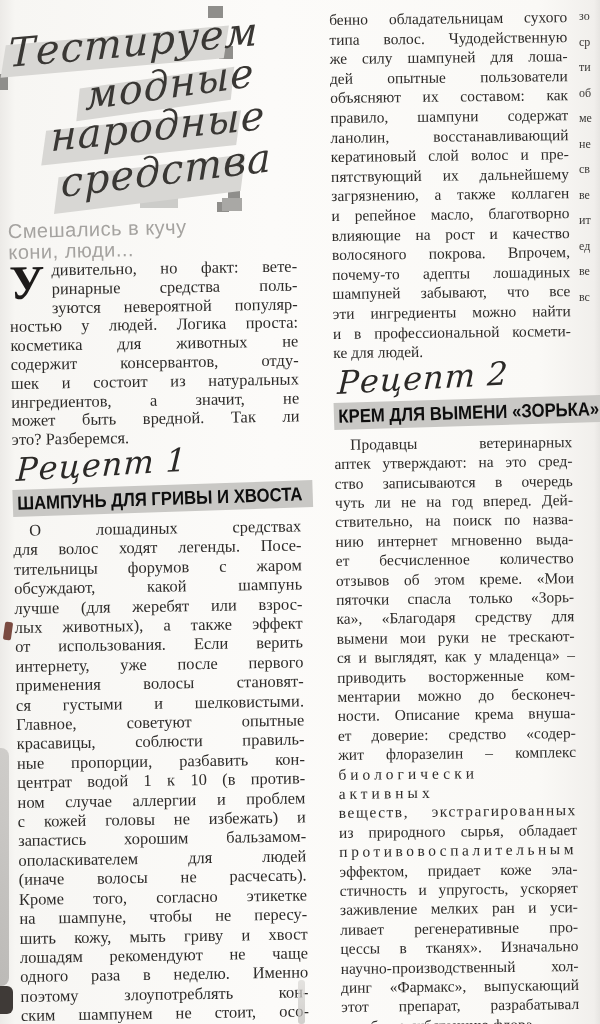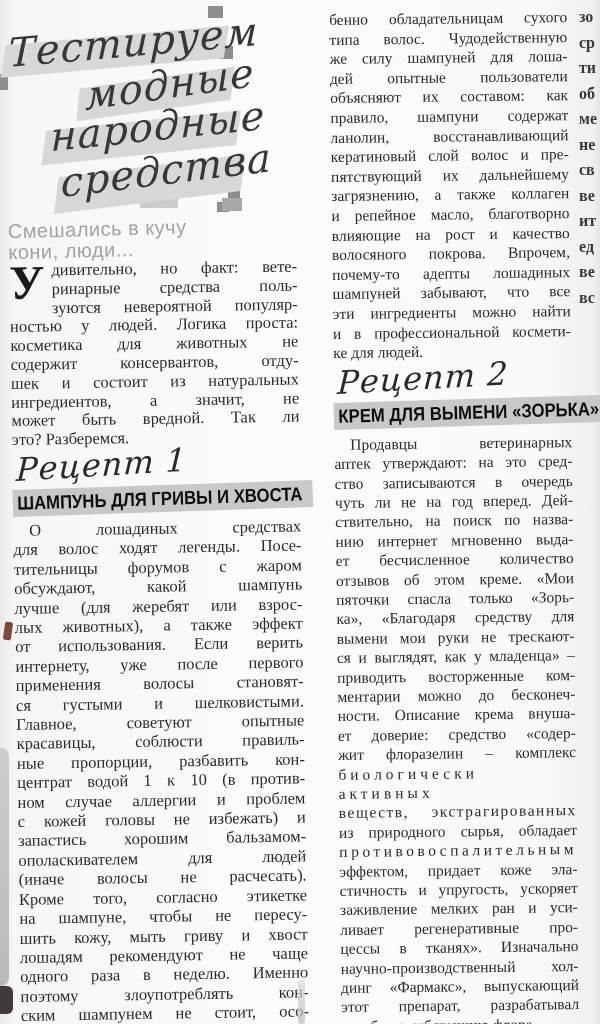--- a/index.html
+++ b/index.html
@@ -63,21 +63,21 @@
     font-family:"Liberation Sans",sans-serif;font-weight:700;font-size:19px;line-height:25px;
     padding:1px 12px 1px 5px;white-space:nowrap;
     transform:rotate(-1deg) scaleX(.88);transform-origin:0 50%;
   }
   .bar-wrap{margin:0 0 4px 0;height:27px;}
   .para1{margin-top:2px;}
   .para2{margin-top:5px;}
   
   .edge-col{
     position:absolute;left:579px;top:4px;width:21px;height:336px;overflow:hidden;
-    font-size:16px;line-height:25.5px;color:#3a3836;font-weight:bold;
+    font-size:12px;line-height:25.5px;color:#3a3836;
   }
   .edge-col .line{text-align:left;text-align-last:left;}
   
   .art{position:absolute;}
   .art-red{left:4px;top:622px;width:8px;height:18px;background:#7a4a40;border-radius:2px;transform:rotate(8deg);}
   .art-edgebar{left:0;top:748px;width:9px;height:238px;background:linear-gradient(180deg,#c9c7c4,#b3b1ae);border-radius:0 8px 8px 0;opacity:.85;}
   .art-bl{left:0;top:986px;width:13px;height:28px;background:#3f3a37;border-radius:0 6px 6px 0;}
   .art-gutter{left:298px;top:980px;width:7px;height:44px;background:linear-gradient(180deg,#dad8d5,#bebcb9);opacity:.7;border-radius:3px;}
 </style>
 </head>

